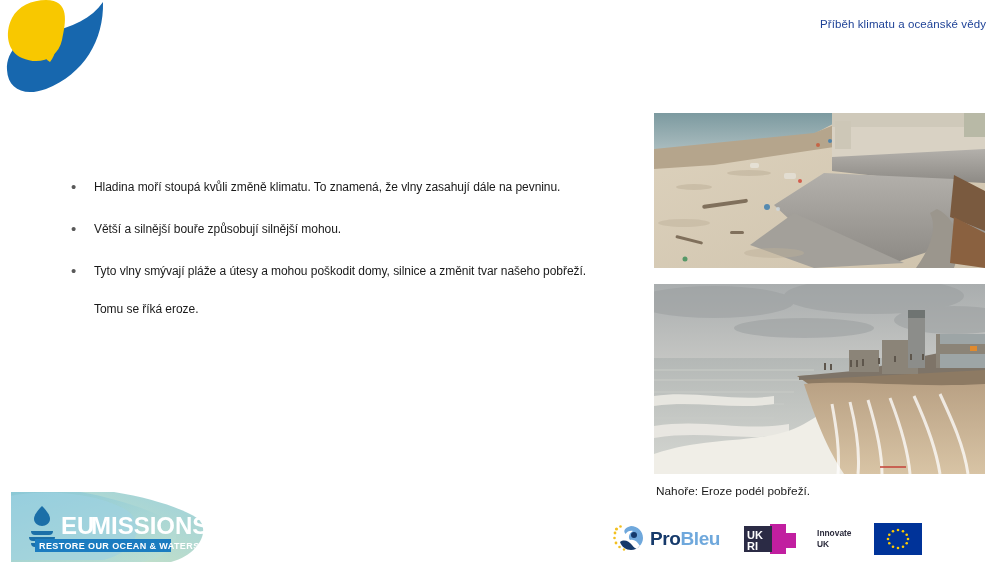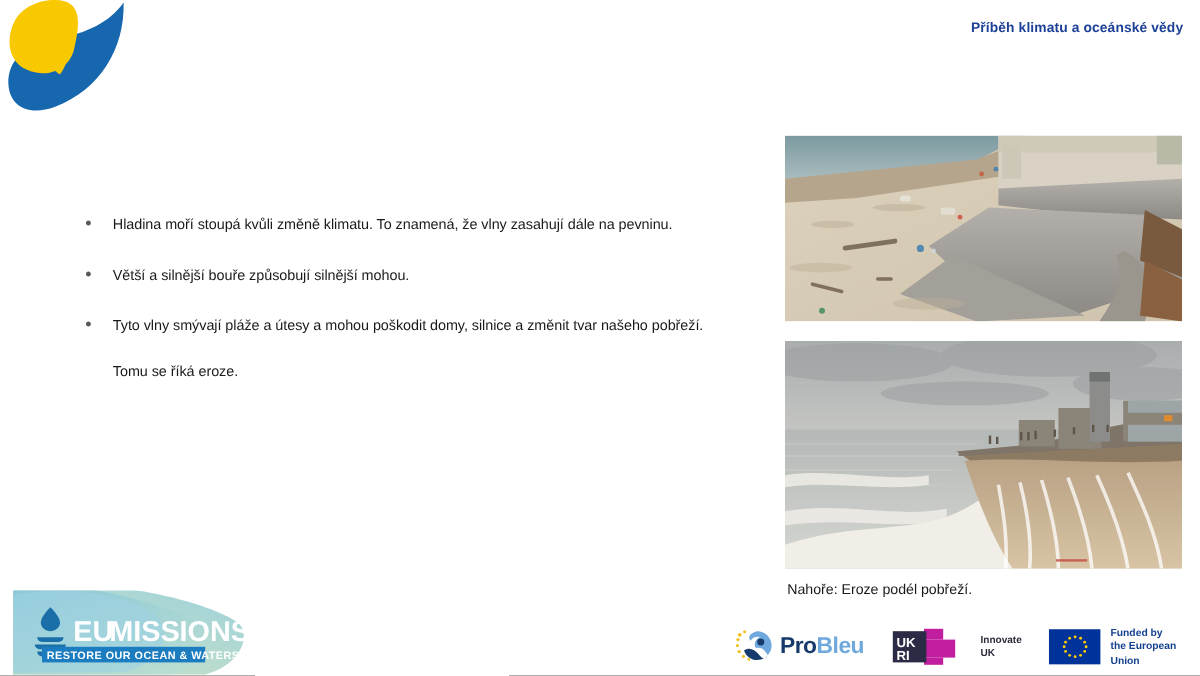--- a/index.html
+++ b/index.html
@@ -10,21 +10,21 @@
     overflow:hidden;
     font-family:"Liberation Sans", sans-serif;
   }
 
   
   .deco{position:absolute;left:0;top:-4px;width:112px;height:104px;}
 
   
   .header-title{
     position:absolute;right:14px;top:18px;
-    font-size:11.5px;font-weight:bold;color:#1d4196;
+    font-size:11.5px;font-weight:normal;color:#1d4196;
     letter-spacing:.1px;white-space:nowrap;
   }
 
   
   .slide-title{
     position:absolute;left:107px;top:44px;width:560px;
     font-size:31.5px;font-weight:bold;color:#1d4196;
     line-height:1.26;letter-spacing:-.1px;
   }
 
@@ -300,20 +300,16 @@
           <circle cx="32.7" cy="20.2" r="1.3"></circle>
             <circle cx="29" cy="23.8" r="1.3"></circle>
           <circle cx="24" cy="25" r="1.3"></circle>
             <circle cx="19" cy="23.8" r="1.3"></circle>
           <circle cx="15.3" cy="20.2" r="1.3"></circle>
             <circle cx="14" cy="16" r="1.3"></circle>
           <circle cx="15.3" cy="11.8" r="1.3"></circle>
             <circle cx="19" cy="8.2" r="1.3"></circle>
         </g>
       </svg>
-      <span class="eu-text">
-        <span>Funded by</span><br>
-        <span>the European Union</span>
-      </span>
     </div>
 
   </div>
 </div>
 
 </body></html>

